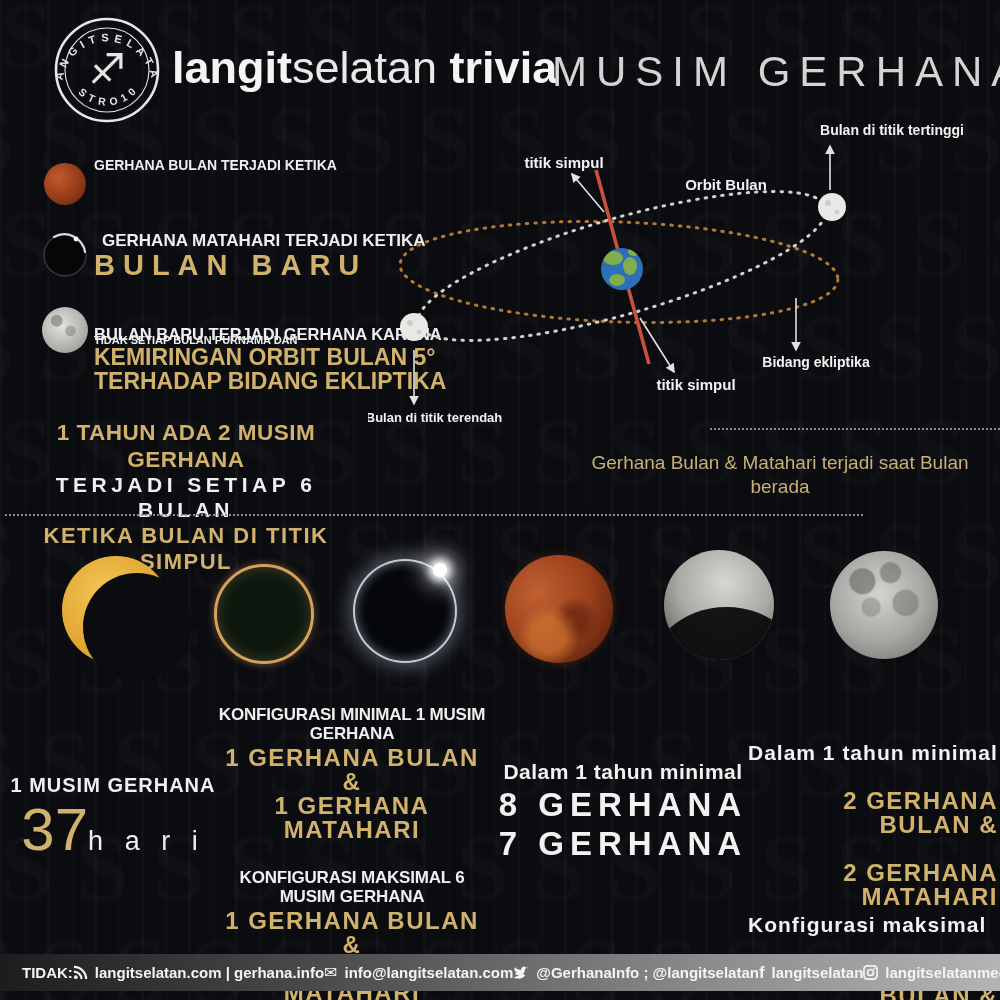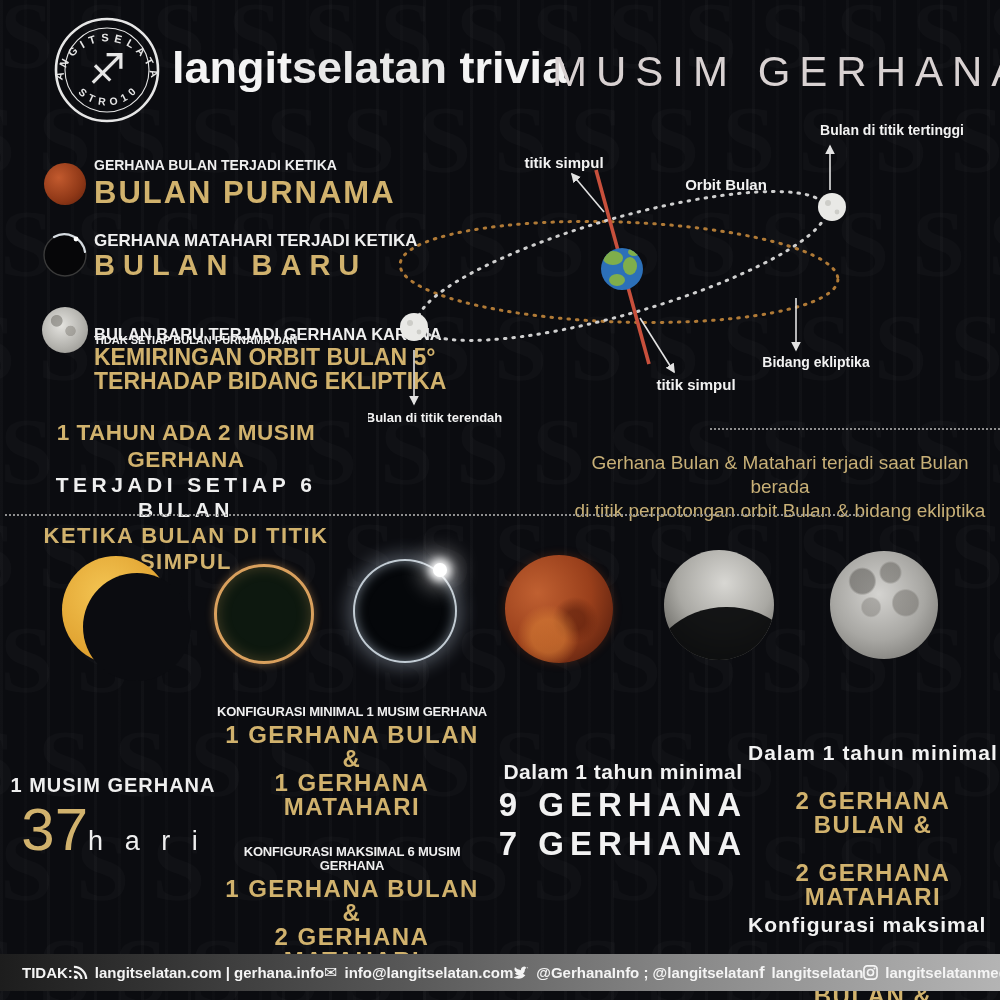--- a/index.html
+++ b/index.html
@@ -18,32 +18,32 @@
   #watermark{position:absolute;inset:0;pointer-events:none;overflow:hidden;}
   #watermark span{
     position:absolute;font-weight:bold;font-size:96px;color:rgba(255,255,255,0.022);
     font-family:"Liberation Serif","DejaVu Serif",serif;
   }
   .abs{position:absolute;}
 
   
   .brand{left:172px;top:42px;font-size:45px;color:#f4f4f4;letter-spacing:0;}
   .brand b{font-weight:bold;}
-  .brand .lite{font-weight:bold;color:#e9e9e9;}
+  .brand .lite{font-weight:normal;color:#e9e9e9;}
   .title{
     left:552px;top:48px;width:446px;font-size:42px;font-weight:normal;
     letter-spacing:9px;color:#d9d2d2;white-space:nowrap;
   }
   .fact-line{font-weight:bold;color:#efefef;}
   .goldhead{font-weight:bold;color:#d1b26d;}
   .moonicon{border-radius:50%;}
 
   .f1-l1{left:94px;top:157px;font-size:14px;}
   .f1-hl{left:94px;top:175px;font-size:31px;letter-spacing:2px;}
-  .f2-l1{left:94px;top:231px;font-size:17px;}
+  .f2-l1{left:102px;top:231px;font-size:17px;}
   .f2-hl{left:94px;top:249px;font-size:29px;letter-spacing:8px;}
   .f3-l1{left:94px;top:318px;font-size:11px;margin-top:16px;}
   .f3-l2{left:94px;top:325px;font-size:16.5px;}
   .f3-h1{left:94px;top:344px;font-size:23px;}
   .f3-h2{left:94px;top:368px;font-size:23px;}
 
   .season{left:36px;top:420px;width:300px;text-align:center;font-weight:bold;line-height:1.18;}
   .season .s1{font-size:22.5px;color:#d1b26d;letter-spacing:0.5px;}
   .season .s2{font-size:21px;color:#efefef;letter-spacing:4.5px;}
   .season .s3{font-size:22px;color:#d1b26d;letter-spacing:1.5px;}
@@ -92,31 +92,31 @@
       radial-gradient(circle at 45% 40%, #d4d3d0, #a8a7a3 52%, #81807c 82%, #636260);}
 
   
   .col{position:absolute;line-height:1.12;}
   .c1{left:10px;top:774px;width:206px;text-align:center;}
   .c1 .lbl{font-size:20px;font-weight:bold;color:#efefef;letter-spacing:1px;}
   .c1 .big{font-size:60px;color:#d1b26d;font-weight:normal;}
   .c1 .unit{font-size:27px;color:#efefef;letter-spacing:7px;font-weight:normal;}
 
   .c2{left:212px;top:705px;width:280px;text-align:center;}
-  .chead{font-size:13px;font-weight:bold;color:#efefef;letter-spacing:-0.2px;margin-bottom:3px;}
+  .chead{font-size:17px;font-weight:bold;color:#efefef;letter-spacing:-0.2px;margin-bottom:3px;}
   .cgold{font-size:24px;font-weight:bold;color:#d1b26d;letter-spacing:1.5px;line-height:1.0;}
   .gap1{height:26px;}
 
   .c3{left:498px;top:760px;width:250px;text-align:center;color:#f2f2f2;font-weight:bold;}
   .c3 .t{font-size:21px;letter-spacing:0.5px;}
   .c3 .n{font-size:33px;letter-spacing:6px;margin:3px 0;}
 
   .c4{left:748px;top:737px;width:250px;text-align:left;font-weight:bold;}
   .c4 .t{font-size:21px;color:#f2f2f2;letter-spacing:1px;margin:4px 0;}
-  .c4 .cgold{text-align:center;margin-top:24px;}
+  .c4 .cgold{text-align:right;margin-top:24px;}
 
   
   .footer{
     position:absolute;left:0;top:954px;width:1000px;height:37px;
     background:linear-gradient(90deg,#1d1d1d 0%,#2e2e2e 12%,#575757 40%,#8a8a8a 70%,#b4b4b4 100%);
     display:flex;align-items:center;justify-content:space-between;
     padding:0 22px;box-sizing:border-box;font-size:15px;font-weight:bold;color:#f4f4f4;
   }
   .fitem{display:flex;align-items:center;gap:7px;white-space:nowrap;}
   .fitem svg{display:block;}
@@ -288,21 +288,20 @@
   </svg>
 
   <div class="abs brand">
     <b>langit</b><span class="lite">selatan</span><b> trivia</b>
   </div>
   <div class="abs title">MUSIM GERHANA</div>
 
   <div class="abs moonicon" style="left:44px;top:163px;width:42px;height:42px;
        background:radial-gradient(circle at 35% 35%, #c25a2e, #8f3817 60%, #5c1f0c);"></div>
   <div class="abs fact-line f1-l1">GERHANA BULAN TERJADI KETIKA</div>
-  <div class="abs goldhead f1-hl">BULAN PURNAMA</div>
 
   <svg class="abs" style="left:40px;top:230px;" width="50" height="50" viewBox="0 0 50 50">
     <circle cx="25" cy="25" r="21" fill="#060608" stroke="#3a3a3a" stroke-width="1.4"></circle>
     <path d="M 14 7 A 21 21 0 0 1 45 22" fill="none" stroke="#e8eef4" stroke-width="2.2" stroke-linecap="round" opacity="0.9"></path>
     <circle cx="36" cy="9" r="2.4" fill="#ffffff"></circle>
   </svg>
   <div class="abs fact-line f2-l1">GERHANA MATAHARI TERJADI KETIKA</div>
   <div class="abs goldhead f2-hl">BULAN BARU</div>
 
   <div class="abs moonicon" style="left:42px;top:307px;width:46px;height:46px;
@@ -367,21 +366,20 @@
     <text x="358" y="84" text-anchor="middle" font-size="15" font-weight="bold" fill="#f2f2f2">Orbit Bulan</text>
     <text x="524" y="29" text-anchor="middle" font-size="14" font-weight="bold" fill="#f2f2f2">Bulan di titik tertinggi</text>
     <text x="448" y="261" text-anchor="middle" font-size="14" font-weight="bold" fill="#f2f2f2">Bidang ekliptika</text>
     <text x="328" y="284" text-anchor="middle" font-size="15" font-weight="bold" fill="#f2f2f2">titik simpul</text>
     <text x="66" y="316" text-anchor="middle" font-size="13" font-weight="bold" fill="#f2f2f2">Bulan di titik terendah</text>
   </svg>
 
   <div class="abs dotline dl-a"></div>
   <div class="abs diagram-caption">
     <div>Gerhana Bulan &amp; Matahari terjadi saat Bulan berada</div>
-    <div>di titik perpotongan orbit Bulan &amp; bidang ekliptika</div>
   </div>
   <div class="abs dotline dl-b"></div>
 
   <div class="abs crescent-wrap">
     <div class="crescent-base"></div>
     <div class="crescent-mask"></div>
   </div>
   <div class="moon annular"></div>
   <div class="moon corona">
     <div class="flash"></div>
@@ -403,21 +401,21 @@
     <div class="cgold">1 GERHANA MATAHARI</div>
     <div class="gap1"></div>
     <div class="chead">KONFIGURASI MAKSIMAL 6 MUSIM GERHANA</div>
     <div class="cgold">1 GERHANA  BULAN &amp;</div>
     <div class="cgold">2 GERHANA MATAHARI</div>
 
   </div>
 
   <div class="col c3">
     <div class="t">Dalam 1 tahun minimal</div>
-    <div class="n">9 GERHANA</div>
+    <div class="n">8 GERHANA</div>
     <div class="n">7 GERHANA</div>
   </div>
 
   <div class="col c4">
     <div class="t">Dalam 1 tahun minimal</div>
     <div class="cgold">2 GERHANA  BULAN &amp;</div>
     <div class="cgold">2 GERHANA MATAHARI</div>
     <div class="t">Konfigurasi maksimal</div>
     <div class="cgold">5 GERHANA  BULAN &amp;</div>
     <div class="cgold">2 GERHANA MATAHARI</div>

